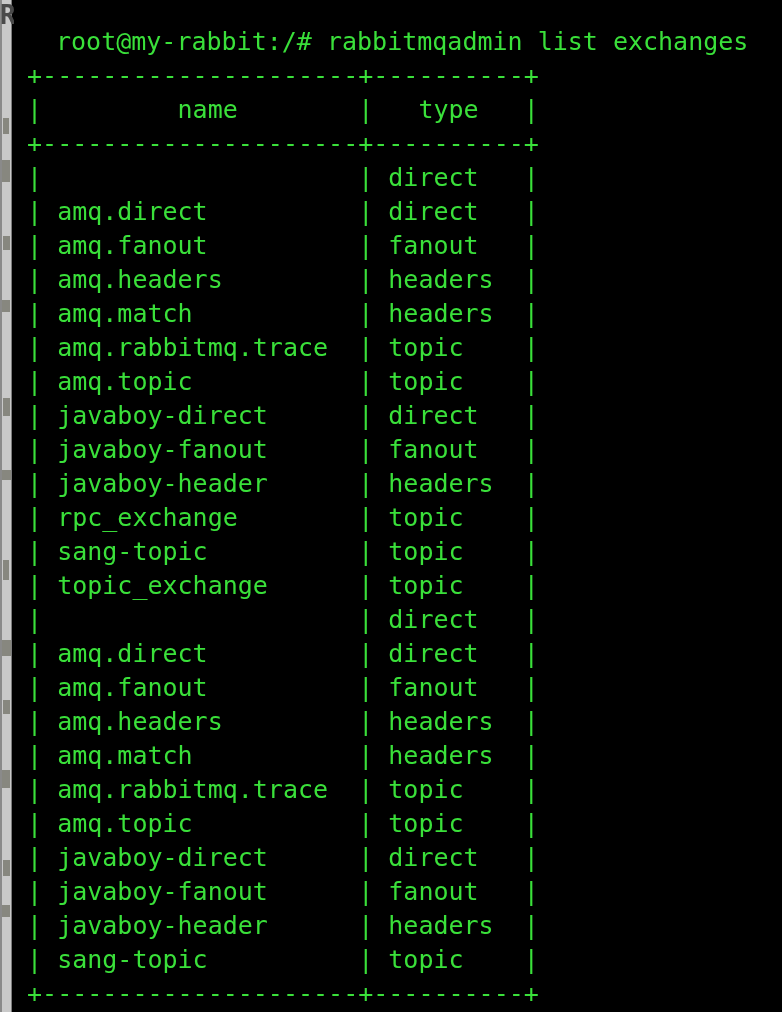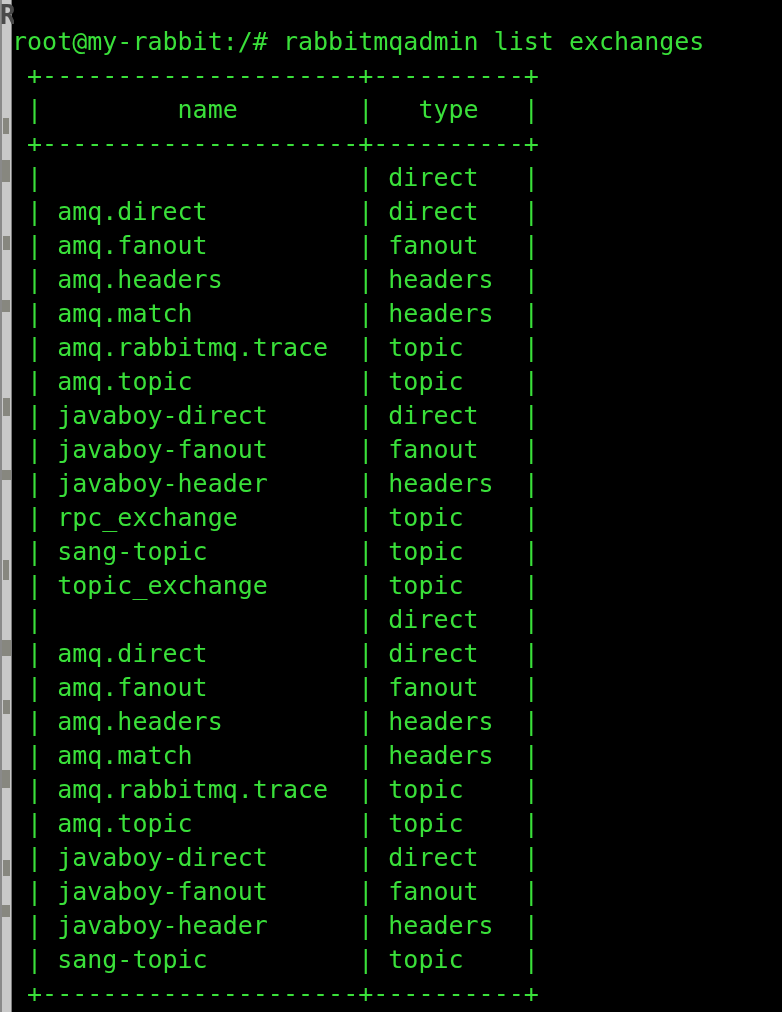--- a/index.html
+++ b/index.html
@@ -80,21 +80,21 @@
     padding: 0;
     box-sizing: border-box;
   }
   .term-line {
     height: 34px;
     line-height: 34px;
     white-space: pre;
     color: #3ae03a;
     display: block;
   }
-  .term-line.prompt-line { color: #3ae03a; }
+  .term-line.prompt-line { color: #3ae03a; padding-left: 44px; }
 </style>
 </head>
 <body>
 
 <div id="screen">
 
   <div id="bg-window-sliver">
     <div class="sliver-shade"></div>
     <div class="sliver-edge"></div>
     <div class="sliver-fleck" style="left:3px; top:118px; width:6px; height:16px;"></div>

